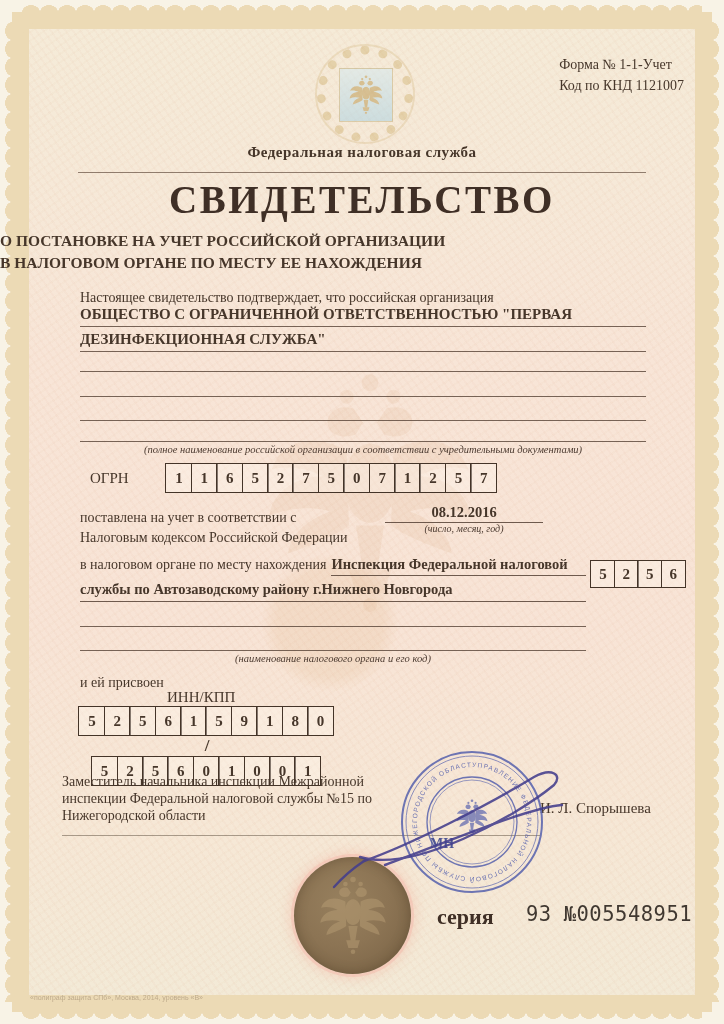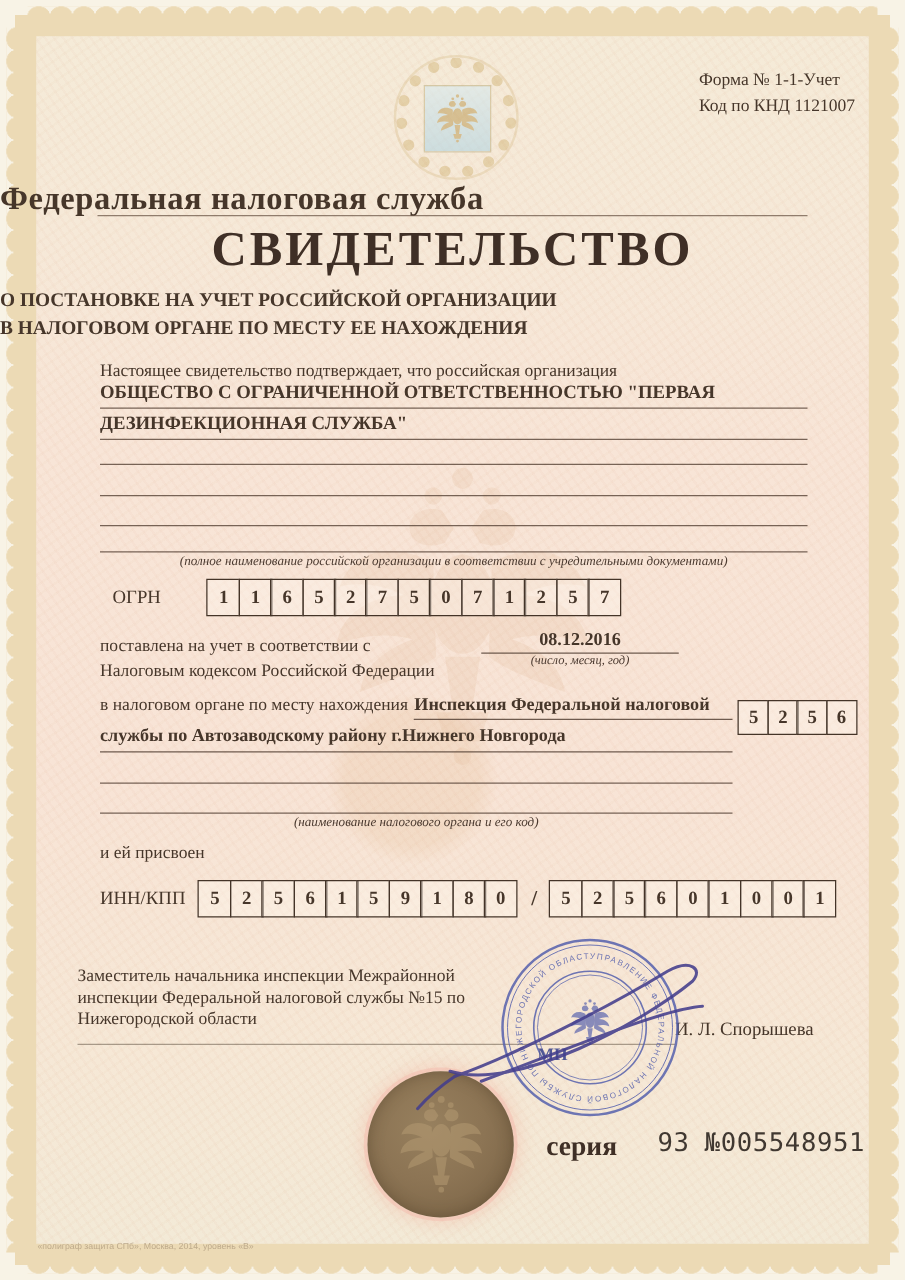--- a/index.html
+++ b/index.html
@@ -54,21 +54,21 @@
     border:9px dotted rgba(193,155,75,.65);}
   .emblem .ring2{position:absolute;inset:0;border-radius:50%;
     border:2px solid rgba(200,165,95,.45);}
   .emblem .sq{position:absolute;left:24px;top:24px;width:52px;height:52px;
     background:linear-gradient(180deg,#d3eaf3 0%,#a6d2e5 100%);
     border:1px solid rgba(190,150,70,.7);display:flex;align-items:center;justify-content:center;}
   .emblem .sq svg{width:38px;height:42px;color:#b98f3e;opacity:.9;}
   
   .abs{position:absolute;z-index:3;}
   .form-info{top:54px;right:40px;font-size:14px;line-height:1.5;}
-  .agency{top:144px;left:0;width:100%;font-size:26px;font-weight:bold;letter-spacing:.5px;}
+  .agency{top:144px;left:0;width:100%;text-align:center;font-size:15px;font-weight:bold;letter-spacing:.5px;}
   .hrule{top:172px;left:78px;width:568px;border-bottom:1px solid rgba(109,88,74,.75);}
   .doc-title{top:177px;left:0;width:100%;text-align:center;font-size:39px;font-weight:bold;letter-spacing:2.5px;color:#3f2f26;}
   .subtitle{top:230px;left:0;width:100%;text-align:left;font-size:15.5px;font-weight:bold;line-height:1.4;}
   .intro{top:290px;left:80px;font-size:14px;}
   .ruled{border-bottom:1px solid rgba(86,66,54,.8);}
   .orgline{left:80px;width:566px;font-size:15px;font-weight:bold;padding-bottom:3px;}
   .caption{font-style:italic;font-size:10.5px;text-align:center;color:#4a392f;}
   .row{display:flex;align-items:center;}
   .cell{width:25px;height:28px;border:1.6px solid #443428;margin-left:-1.6px;
     display:inline-flex;align-items:center;justify-content:center;
@@ -82,26 +82,26 @@
   .date-val{font-size:14.5px;font-weight:bold;border-bottom:1px solid rgba(86,66,54,.85);padding-bottom:1px;}
   .date-cap{font-style:italic;font-size:10px;color:#4a392f;}
   .auth1{top:556px;left:80px;width:506px;display:flex;align-items:baseline;font-size:14px;}
   .auth1 .lbl{white-space:nowrap;padding-right:5px;}
   .auth1 .val{flex:1;font-weight:bold;font-size:14.5px;border-bottom:1px solid rgba(86,66,54,.85);padding-bottom:2px;}
   .auth2{top:581px;left:80px;width:506px;font-weight:bold;font-size:14.5px;border-bottom:1px solid rgba(86,66,54,.85);padding-bottom:3px;}
   .codeboxes{top:560px;left:592px;}
   .codeboxes .cell{width:23px;height:26px;}
   .cap2{top:653px;left:80px;width:506px;}
   .assigned{top:675px;left:80px;font-size:14px;}
-  .inn-row{top:704px;left:80px;}
+  .inn-row{top:689px;left:80px;flex-direction:column;}
   .inn-label{width:80px;font-size:15px;}
   .slash{font-size:17px;font-weight:bold;margin:0 11px;}
   .sig-pos{top:773px;left:62px;width:400px;font-size:14px;line-height:1.22;}
   .sig-rule{top:835px;left:62px;width:478px;border-bottom:1px solid rgba(90,75,60,.5);}
-  .sig-name{top:800px;left:540px;font-size:15px;margin-top:16px;}
+  .sig-name{top:800px;left:540px;font-size:15px;}
   
   .stamp{left:392px;top:742px;width:160px;height:160px;z-index:4;opacity:.85;}
   .sig-strokes{left:330px;top:745px;width:250px;height:150px;z-index:5;}
   .gold-seal{left:294px;top:857px;width:117px;height:117px;border-radius:50%;z-index:4;
     background:radial-gradient(circle at 42% 38%,#97805e 0%,#8c7454 45%,#7e6749 80%,#776044 100%);
     box-shadow:0 0 0 3px rgba(243,183,170,.45),0 0 10px 7px rgba(243,170,150,.25),inset 0 0 12px rgba(60,45,25,.35);
     display:flex;align-items:center;justify-content:center;}
   .gold-seal svg{width:76px;height:88px;color:#b49a72;opacity:.55;}
   .series{top:904px;left:437px;font-size:22px;font-weight:bold;color:#3f2f26;}
   .serial{top:902px;left:526px;font-family:"DejaVu Sans Mono",monospace;font-size:20.5px;

